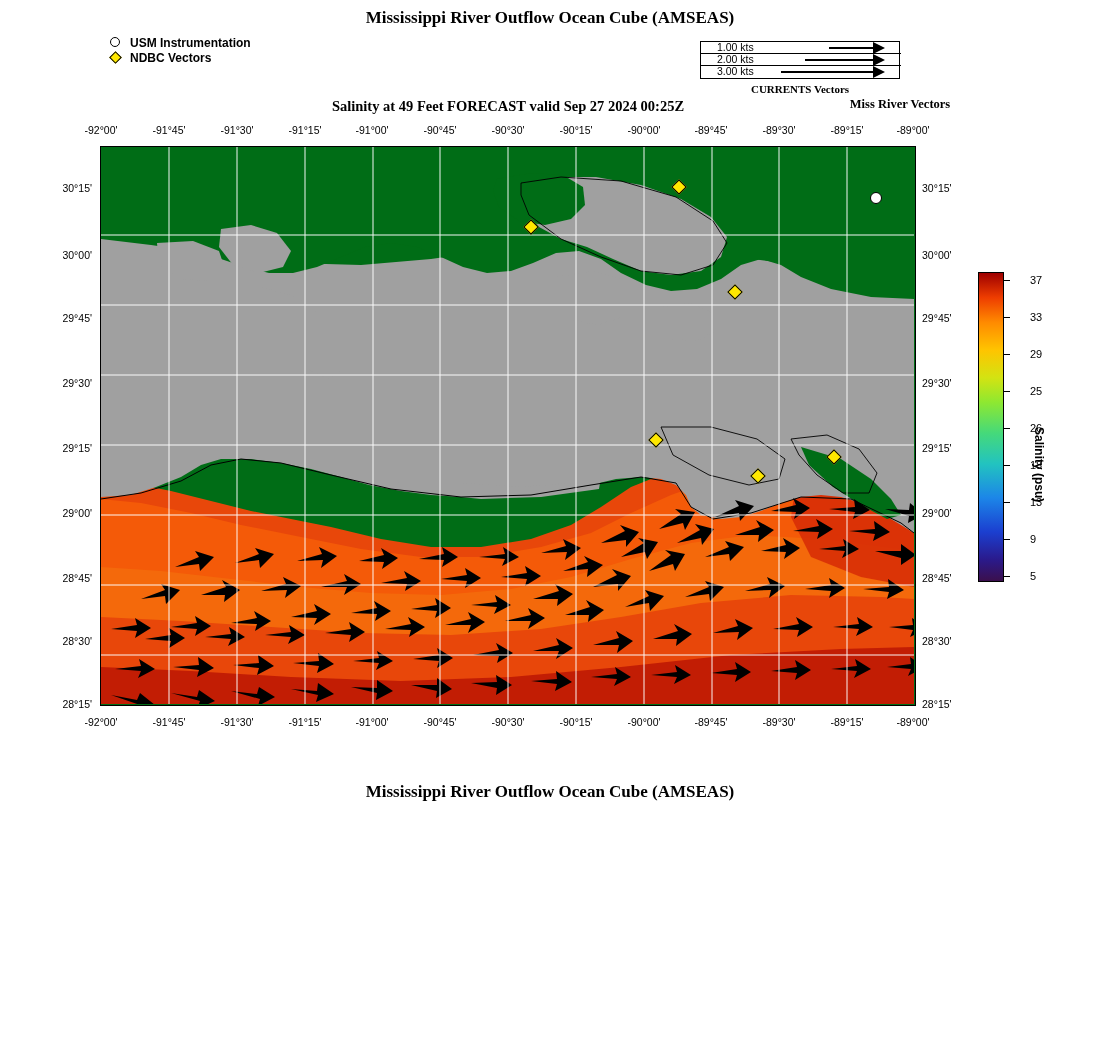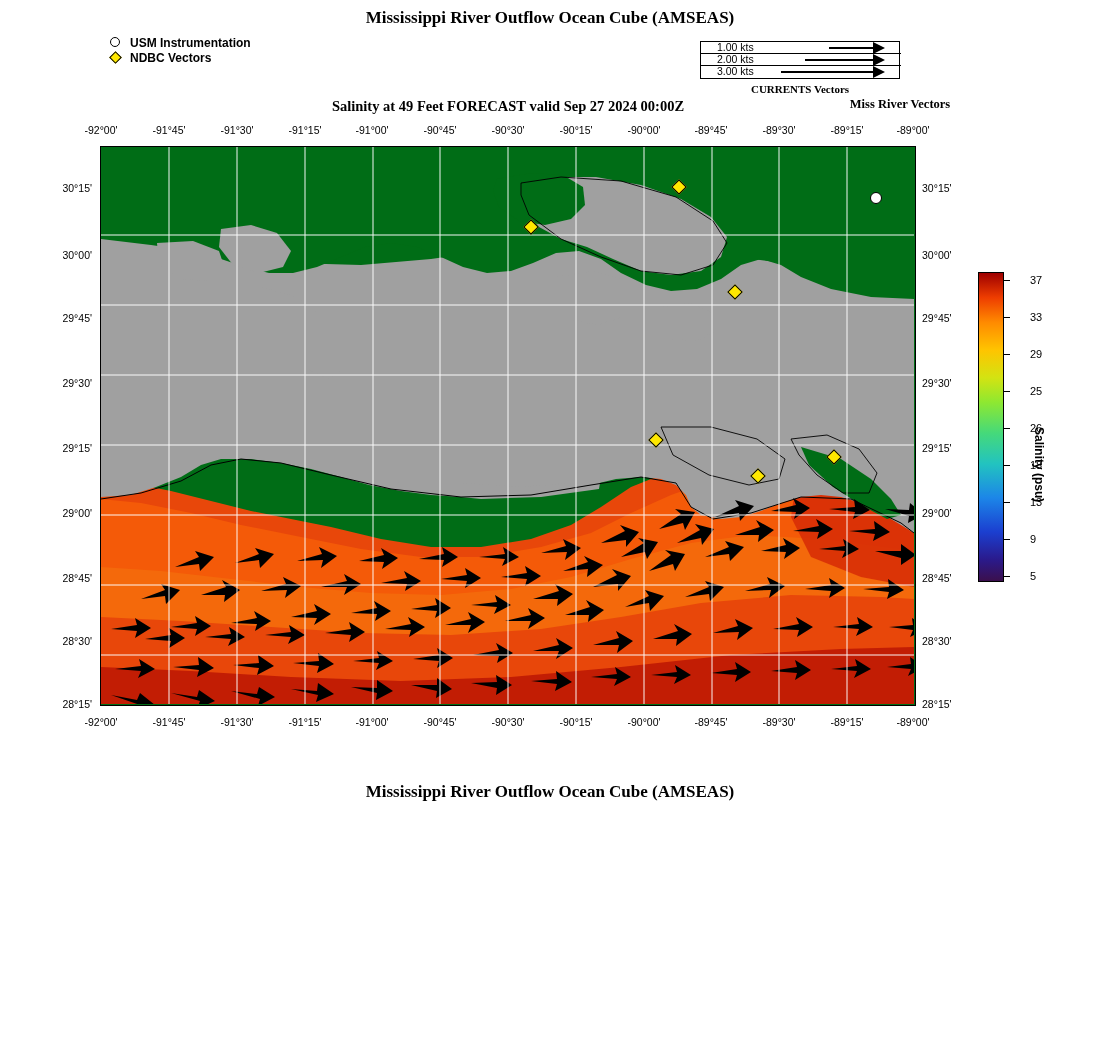--- a/index.html
+++ b/index.html
@@ -207,21 +207,21 @@
     border: 1.7px solid #000;
     border-radius: 50%;
     box-sizing: border-box;
     transform: translate(-50%,-50%);
   }
 </style>
 </head>
 <body>
 
 <div class="abs" id="main-title">Mississippi River Outflow Ocean Cube (AMSEAS)</div>
-<div class="abs" id="subtitle">Salinity at 49 Feet FORECAST valid Sep 27 2024 00:00Z</div>
+<div class="abs" id="subtitle">Salinity at 49 Feet FORECAST valid Sep 27 2024 00:25Z</div>
 <div class="abs" id="product-label">Miss River Vectors</div>
 <div class="abs" id="bottom-title">Mississippi River Outflow Ocean Cube (AMSEAS)</div>
 
 <div class="abs" id="legend-box">
   <div class="legend-row">
     <span class="legend-sym">
         <span class="circle-sym"></span>
       </span>
     <span class="legend-text">USM Instrumentation</span>
   </div>

